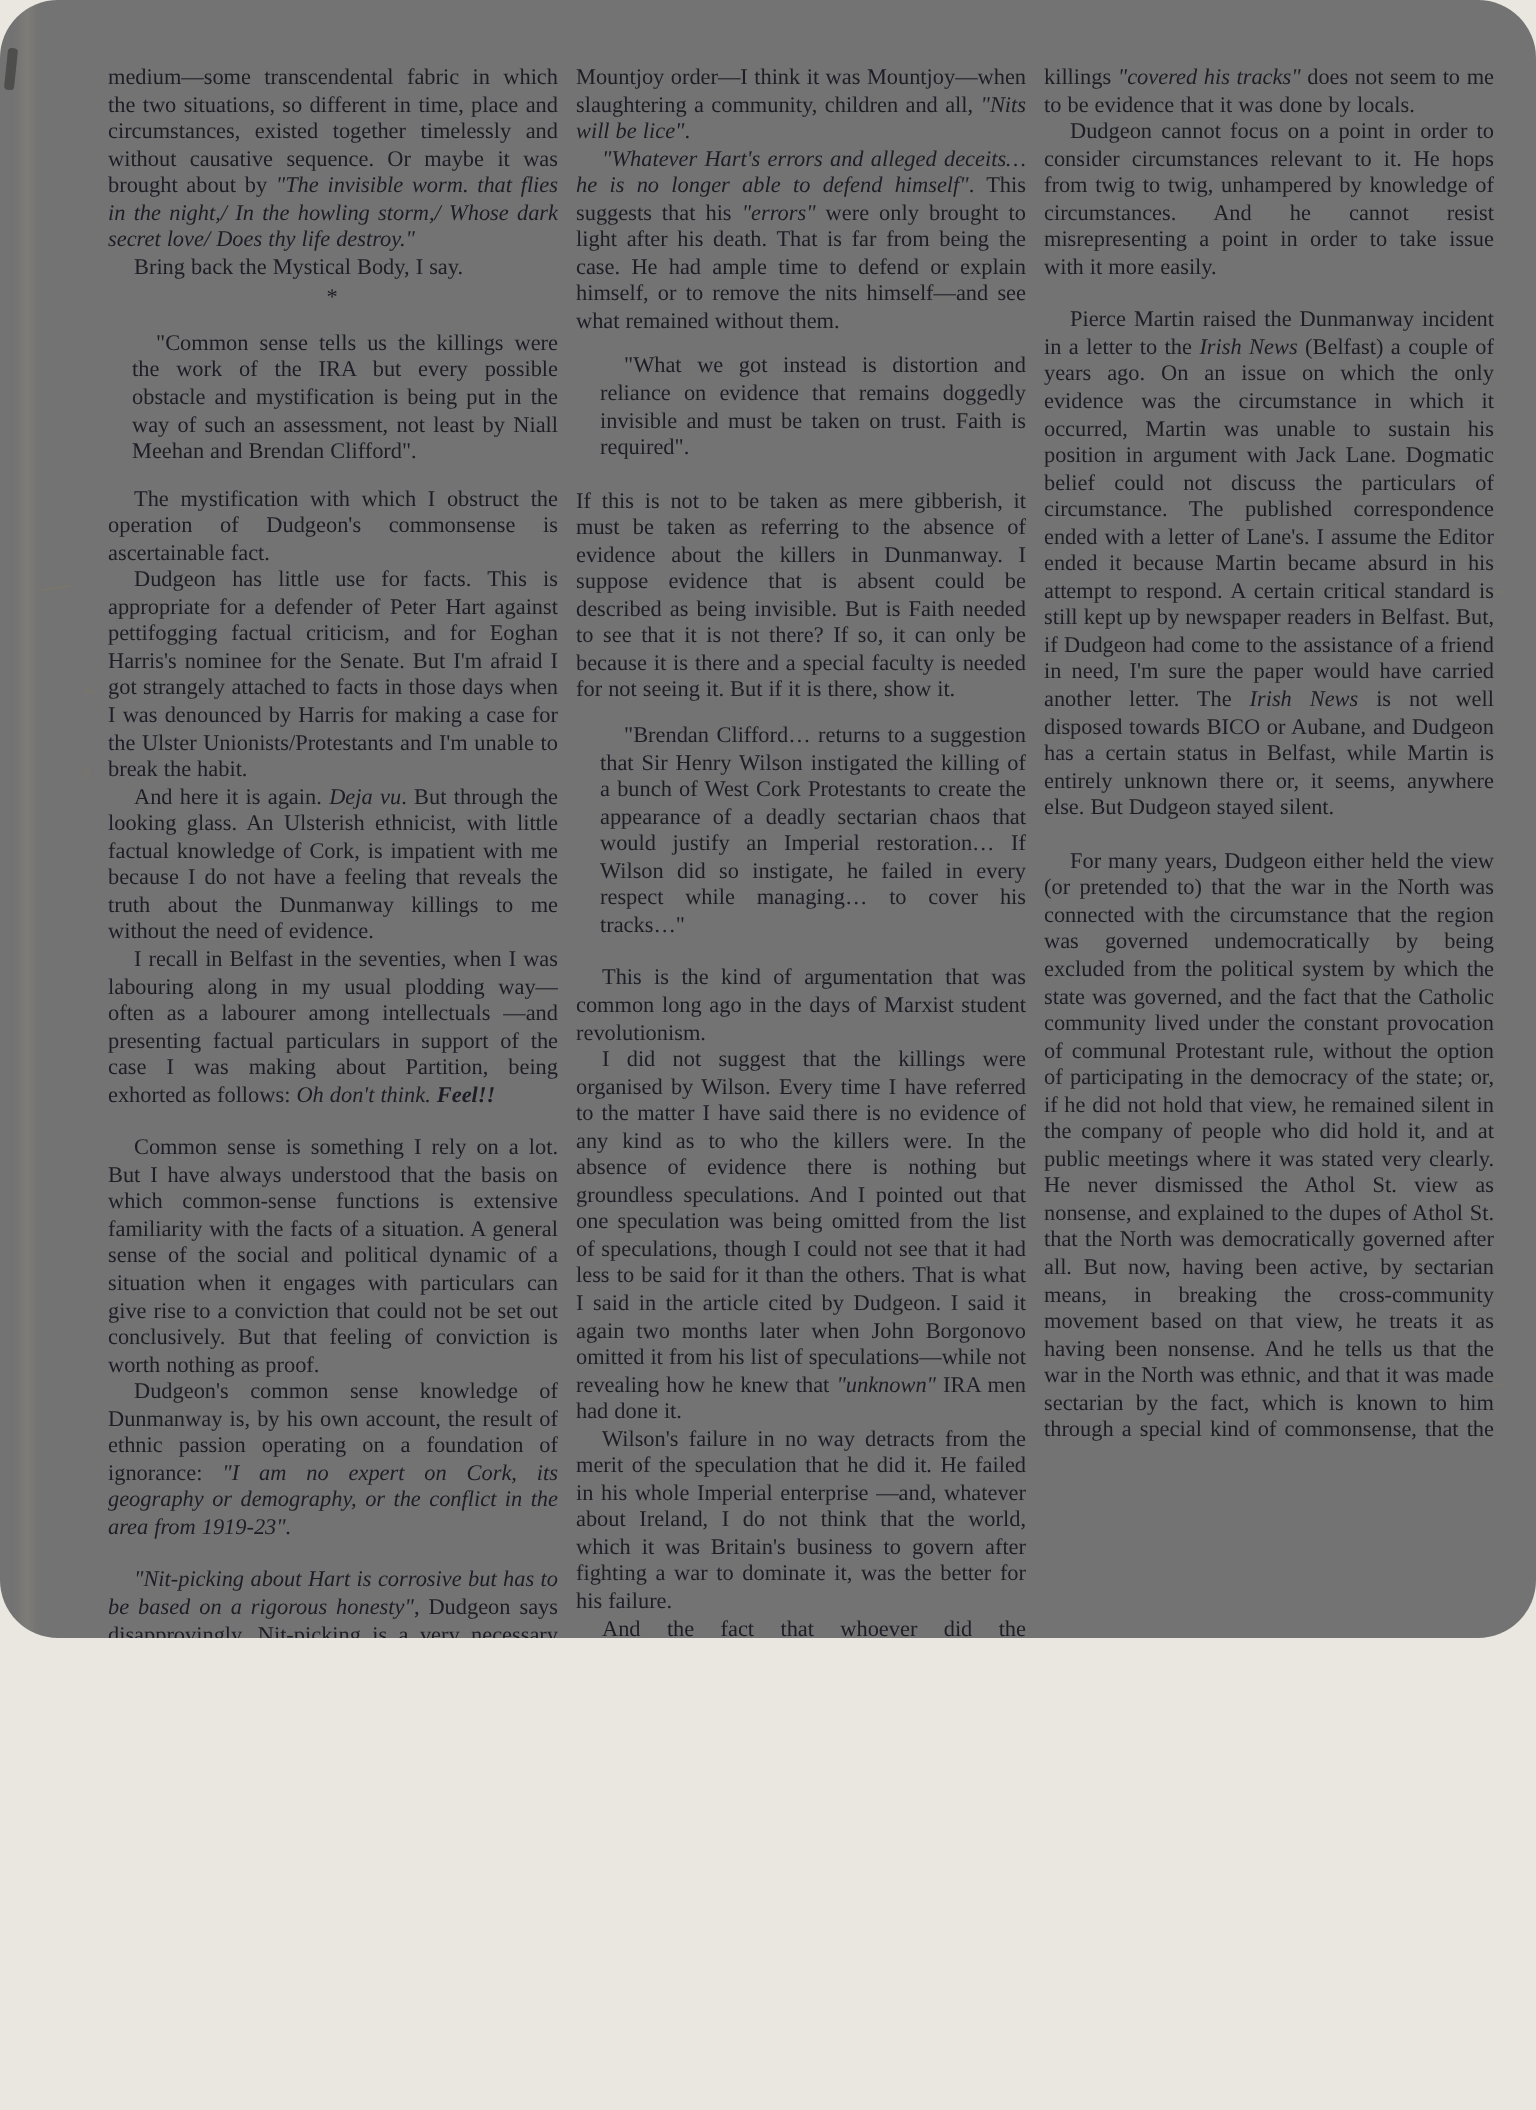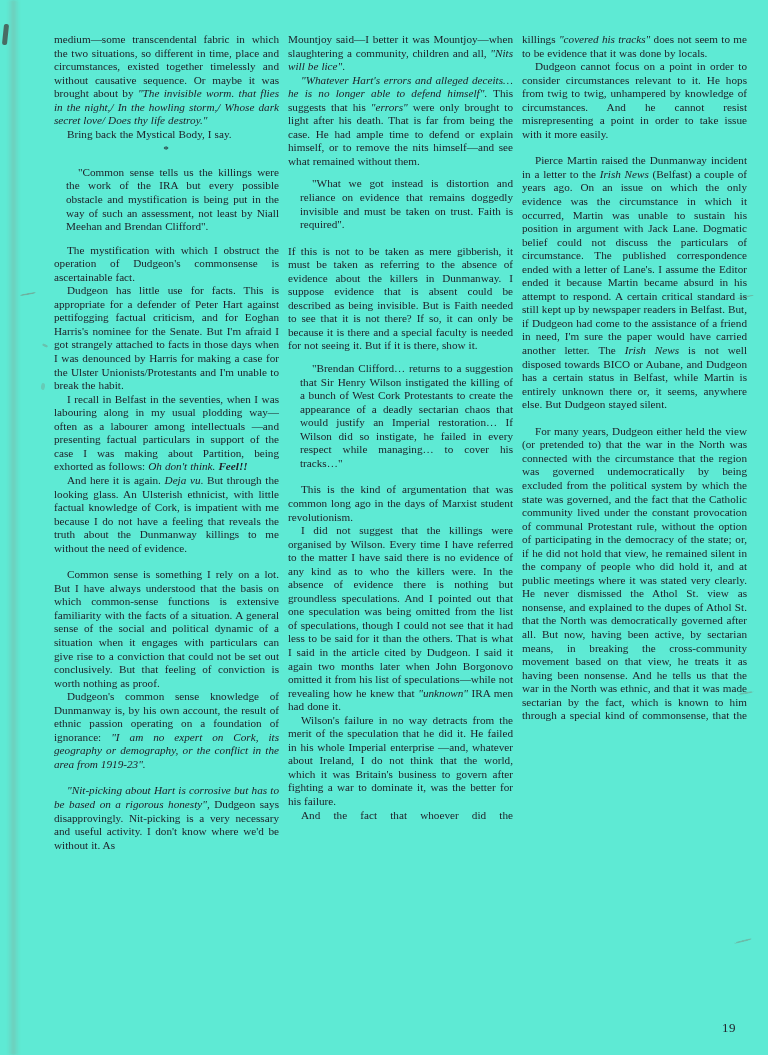--- a/index.html
+++ b/index.html
@@ -2,25 +2,26 @@
 <html lang="en"><head>
 <meta charset="utf-8">
 <style>
   html, body {
     margin: 0; padding: 0;
     background: #e9e7e0;
     font-family: "Liberation Serif", "DejaVu Serif", serif;
   }
   .page {
     position: relative;
-    width: 768px; height: 1055px;
+    width: 768px; height: 819px;
     margin: 0 auto;
-    background: #5eead4;
+    background: #737373;
     overflow: hidden;
     color: #1d1d26;
+    border-radius: 29px;
   }
   .scan-edge {
     position: absolute; top: 0; bottom: 0; left: 7px; width: 13px;
     background: linear-gradient(to right, rgba(150,145,133,0), rgba(150,145,133,0.30), rgba(150,145,133,0));
     filter: blur(1px);
     pointer-events: none;
   }
   .corner-mark {
     position: absolute; left: 3px; top: 24px; width: 5px; height: 21px;
     background: #41413f; border-radius: 2px;
@@ -85,28 +86,28 @@
   <div class="squiggle sq6"></div>
 
   <div class="columns">
     <div class="column">
         <div class="para"><span>medium—some transcendental fabric in which the two situations, so different in time, place and circumstances, existed together timelessly and without causative sequence.  Or maybe it was brought about by </span><span class="it">"The invisible worm. that flies in the night,/ In the howling storm,/ Whose dark secret love/  Does thy life destroy."</span></div>
         <div class="para indent"><span>Bring back the Mystical Body, I say.</span></div>
         <div class="star">*</div>
         <div class="quote"><span>"Common sense tells us the killings were the work of the IRA but every possible obstacle and mystification is being put in the way of such an assessment, not least by Niall Meehan and Brendan Clifford".</span></div>
         <div class="para indent"><span>The mystification with which I obstruct the operation of Dudgeon's commonsense is ascertainable fact.</span></div>
         <div class="para indent"><span>Dudgeon has little use for facts.  This is appropriate for a defender of Peter Hart against pettifogging factual criticism, and for Eoghan Harris's nominee for the Senate.  But I'm afraid I got strangely attached to facts in those days when I was denounced by Harris for making a case for the Ulster Unionists/Protestants and I'm unable to break the habit.</span></div>
+        <div class="para indent"><span>And here it is again.  </span><span class="it">Deja vu</span><span>.  But through the looking glass.  An Ulsterish ethnicist, with little factual knowledge of Cork, is impatient with me because I do not have a feeling that reveals the truth about the Dunmanway killings to me without the need of evidence.</span></div>
         <div class="para indent"><span>I recall in Belfast in the seventies, when I was labouring along in my usual plodding way—often as a labourer among intellectuals —and presenting factual particulars in support of the case I was making about Partition, being exhorted as follows:  </span><span class="it">Oh don't think.  </span><span class="it bd">Feel!!</span></div>
-        <div class="para indent"><span>And here it is again.  </span><span class="it">Deja vu</span><span>.  But through the looking glass.  An Ulsterish ethnicist, with little factual knowledge of Cork, is impatient with me because I do not have a feeling that reveals the truth about the Dunmanway killings to me without the need of evidence.</span></div>
         <div class="para indent gap"><span>Common sense is something I rely on a lot.  But I have always understood that the basis on which common-sense functions is extensive familiarity with the facts of a situation.  A general sense of the social and political dynamic of a situation when it engages with particulars can give rise to a conviction that could not be set out conclusively.  But that feeling of conviction is worth nothing as proof.</span></div>
         <div class="para indent"><span>Dudgeon's common sense knowledge of Dunmanway is, by his own account, the result of ethnic passion operating on a foundation of ignorance:  </span><span class="it">"I am no expert on Cork, its geography or demography, or the conflict in the area from 1919-23".</span></div>
         <div class="para indent gap"><span class="it">"Nit-picking about Hart is corrosive but has to be based on a rigorous honesty"</span><span>, Dudgeon says disapprovingly.  Nit-picking is a very necessary and useful activity.  I don't know where we'd be without it.  As</span></div>
       </div>
     <div class="column">
-        <div class="para"><span>Mountjoy said—I better it was Mountjoy—when slaughtering a community, children and all,  </span><span class="it">"Nits will be lice"</span><span>.</span></div>
+        <div class="para"><span>Mountjoy order—I think it was Mountjoy—when slaughtering a community, children and all,  </span><span class="it">"Nits will be lice"</span><span>.</span></div>
         <div class="para indent"><span class="it">"Whatever Hart's errors and alleged deceits… he is no longer able to defend himself"</span><span>.  This suggests that his </span><span class="it">"errors"</span><span> were only brought to light after his death.  That is far from being the case.  He had ample time to defend or explain himself, or to remove the nits himself—and see what remained without them.</span></div>
         <div class="quote"><span>"What we got instead is distortion and reliance on evidence that remains doggedly invisible and must be taken on trust.  Faith is required".</span></div>
         <div class="para gap"><span>If this is not to be taken as mere gibberish, it must be taken as referring to the absence of evidence about the killers in Dunmanway.  I suppose evidence that is absent could be described as being invisible.  But is Faith needed to see that it is not there?  If so, it can only be because it is there and a special faculty is needed for not seeing it.  But if it is there, show it.</span></div>
         <div class="quote"><span>"Brendan Clifford… returns to a suggestion that Sir Henry Wilson instigated the killing of a bunch of West Cork Protestants to create the appearance of a deadly sectarian chaos that would justify an Imperial restoration…  If Wilson did so instigate, he failed in every respect while managing… to cover his tracks…"</span></div>
         <div class="para indent gap"><span>This is the kind of argumentation that was common long ago in the days of Marxist student revolutionism.</span></div>
         <div class="para indent"><span>I did not suggest that the killings were organised by Wilson.  Every time I have referred to the matter I have said there is no evidence of any kind as to who the killers were.  In the absence of evidence there is nothing but groundless speculations. And I pointed out that one speculation was being omitted from the list of speculations, though I could not see that it had less to be said for it than the others. That is what I said in the article cited by Dudgeon.  I said it again two months later when John Borgonovo omitted it from his list of speculations—while not revealing how he knew that </span><span class="it">"unknown"</span><span> IRA men had done it.</span></div>
         <div class="para indent"><span>Wilson's failure in no way detracts from the merit of the speculation that he did it. He failed in his whole Imperial enterprise —and, whatever about Ireland, I do not think that the world, which it was Britain's business to govern after fighting a war to dominate it, was the better for his failure.</span></div>
         <div class="para indent jlast"><span>And the fact that whoever did the</span></div>
       </div>
     <div class="column">

